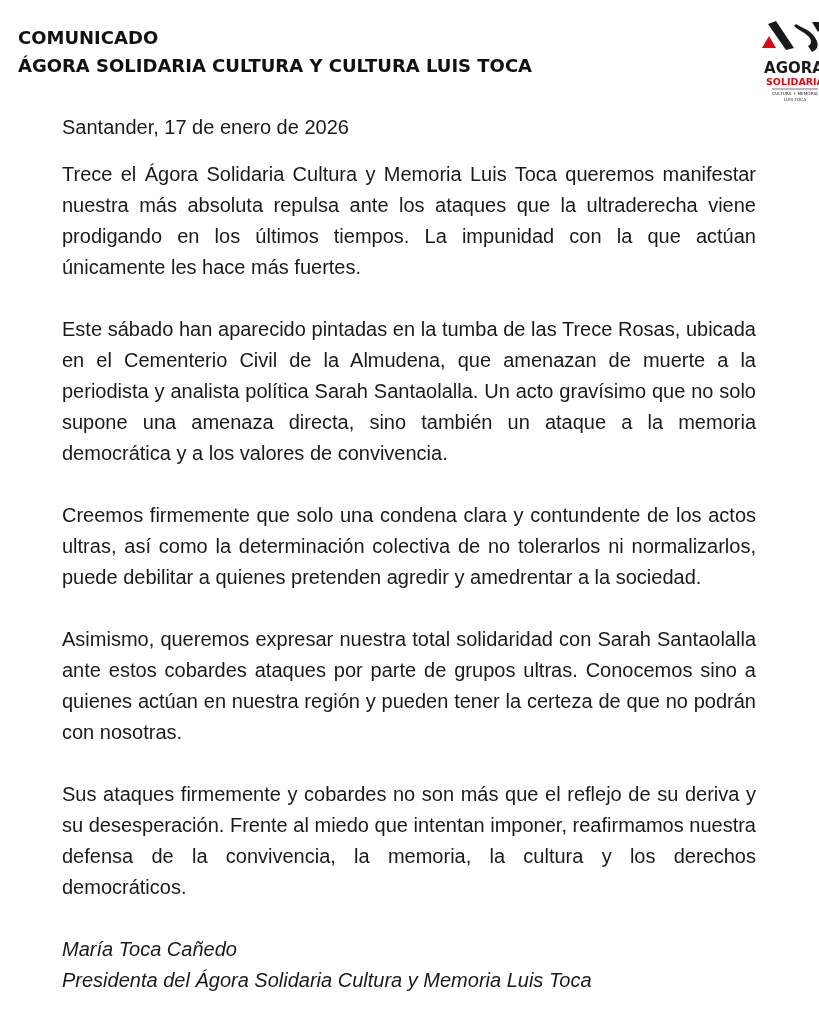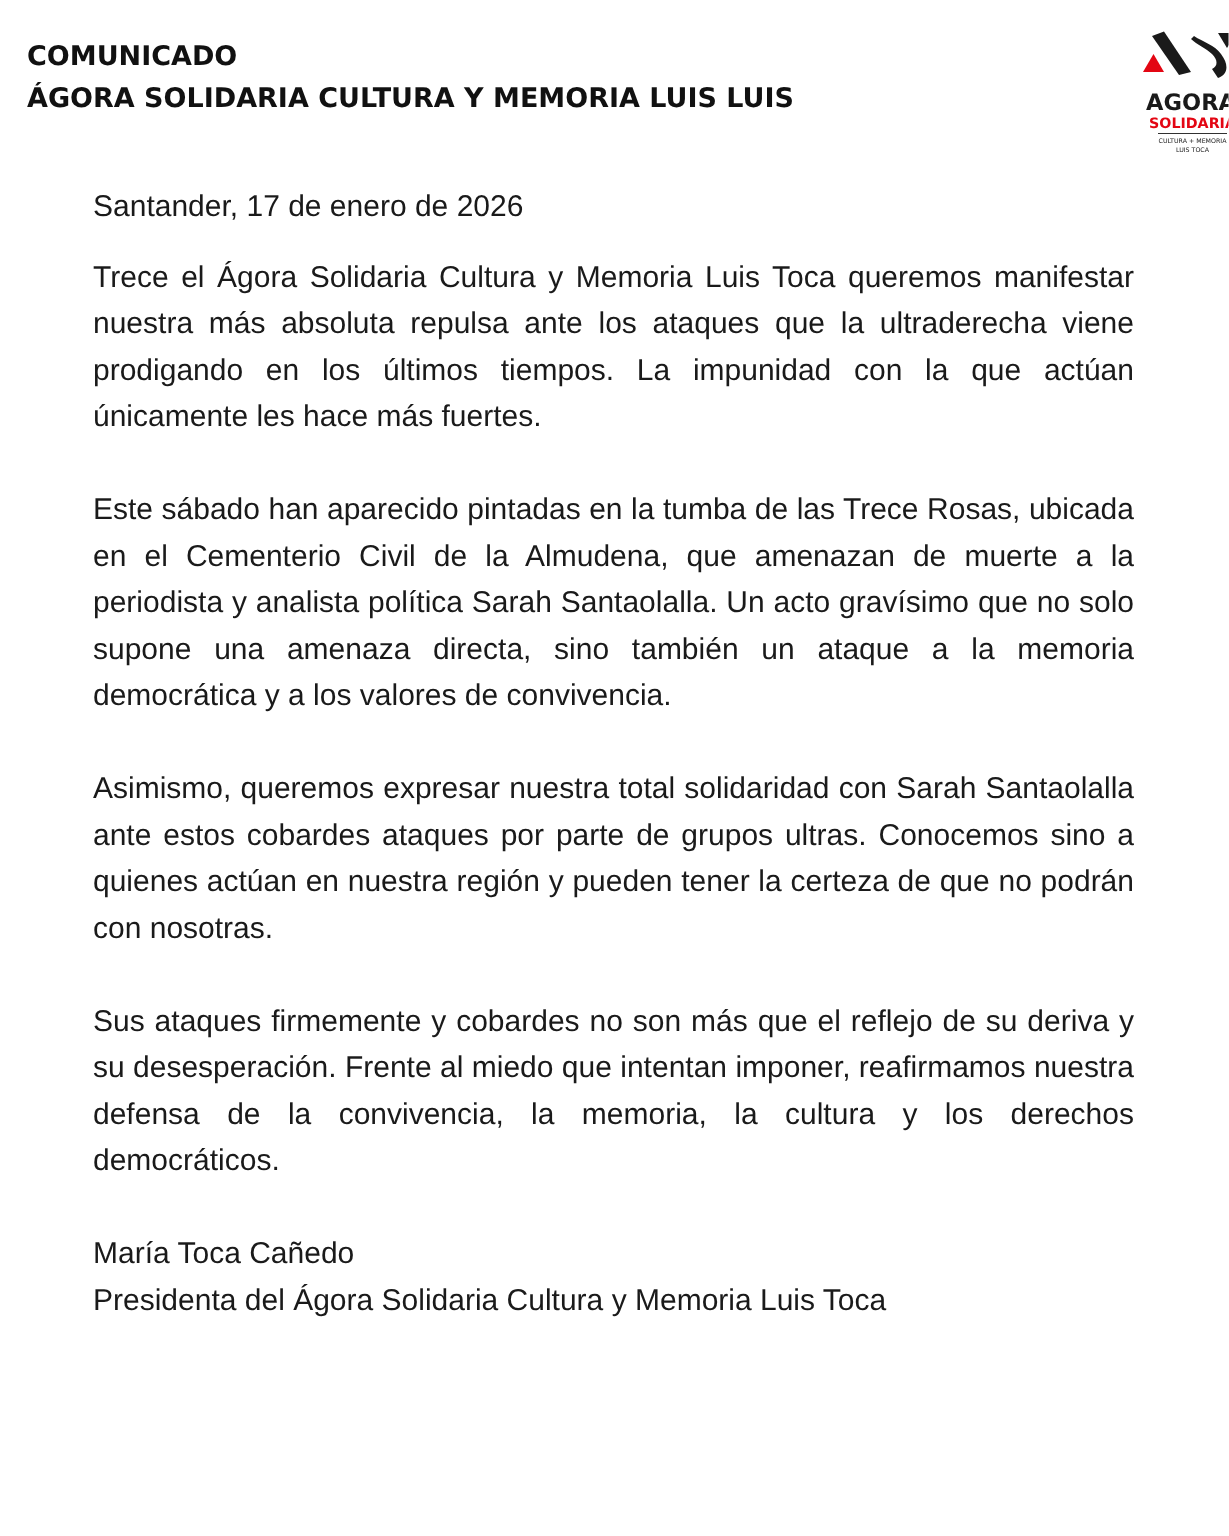--- a/index.html
+++ b/index.html
@@ -34,49 +34,50 @@
     .logo {
       position: absolute;
       top: 18px;
       left: 760px;
       width: 72px;
       height: 90px;
     }
     .logo svg { display: block; }
     .content {
       position: absolute;
-      top: 123px;
+      top: 112px;
       left: 62px;
       width: 694px;
       font-family: "Liberation Sans", sans-serif;
       font-size: 20px;
       line-height: 31px;
       color: #1a1a1a;
     }
     .date {
       margin: 0 0 16px 0;
     }
     .para {
       margin: 0 0 31px 0;
       text-align: justify;
       text-align-last: left;
     }
     .signature {
       margin: 0;
+      font-style: italic;
     }
     .sig-line {
       display: block;
     }
   </style>
 </head>
 <body>
 
 <div class="header">
   <div class="header-line">COMUNICADO</div>
-  <div class="header-line">ÁGORA SOLIDARIA CULTURA Y MEMORIA LUIS LUIS</div>
+  <div class="header-line">ÁGORA SOLIDARIA CULTURA Y CULTURA LUIS TOCA</div>
 </div>
 
 <div class="logo">
   <svg width="72" height="90" viewBox="0 0 72 90" xmlns="http://www.w3.org/2000/svg">
 
     <polygon points="2,30 9,18 16,30" fill="#e30613"></polygon>
 
     <polygon points="8,6 16,3 34,30 26,32" fill="#1a1a1a"></polygon>
 
     <path d="M36,6 C42,10 50,12 54,18 C60,26 58,32 52,34 L48,28 C52,26 52,22 48,18 C44,14 38,12 34,8 Z" fill="#1a1a1a"></path>
@@ -89,19 +90,20 @@
     <line x1="12" y1="71" x2="58" y2="71" stroke="#1a1a1a" stroke-width="0.6"></line>
     <text x="35" y="77" text-anchor="middle" font-family="DejaVu Sans, sans-serif" font-size="4.2" fill="#1a1a1a">CULTURA + MEMORIA</text>
     <text x="35" y="83" text-anchor="middle" font-family="DejaVu Sans, sans-serif" font-size="4.2" fill="#1a1a1a">LUIS TOCA</text>
   </svg>
 </div>
 
 <div class="content">
   <p class="date">Santander, 17 de enero de 2026</p>
   <p class="para">Trece el Ágora Solidaria Cultura y Memoria Luis Toca queremos manifestar nuestra más absoluta repulsa ante los ataques que la ultraderecha viene prodigando en los últimos tiempos. La impunidad con la que actúan únicamente les hace más fuertes.</p>
   <p class="para">Este sábado han aparecido pintadas en la tumba de las Trece Rosas, ubicada en el Cementerio Civil de la Almudena, que amenazan de muerte a la periodista y analista política Sarah Santaolalla. Un acto gravísimo que no solo supone una amenaza directa, sino también un ataque a la memoria democrática y a los valores de convivencia.</p>
+  <p class="para">Creemos firmemente que solo una condena clara y contundente de los actos ultras, así como la determinación colectiva de no tolerarlos ni normalizarlos, puede debilitar a quienes pretenden agredir y amedrentar a la sociedad.</p>
   <p class="para">Asimismo, queremos expresar nuestra total solidaridad con Sarah Santaolalla ante estos cobardes ataques por parte de grupos ultras. Conocemos sino a quienes actúan en nuestra región y pueden tener la certeza de que no podrán con nosotras.</p>
   <p class="para">Sus ataques firmemente y cobardes no son más que el reflejo de su deriva y su desesperación. Frente al miedo que intentan imponer, reafirmamos nuestra defensa de la convivencia, la memoria, la cultura y los derechos democráticos.</p>
   <p class="signature">
     <span class="sig-line">María Toca Cañedo</span>
     <span class="sig-line">Presidenta del Ágora Solidaria Cultura y Memoria Luis Toca</span>
   </p>
 </div>
 
 </body></html>

